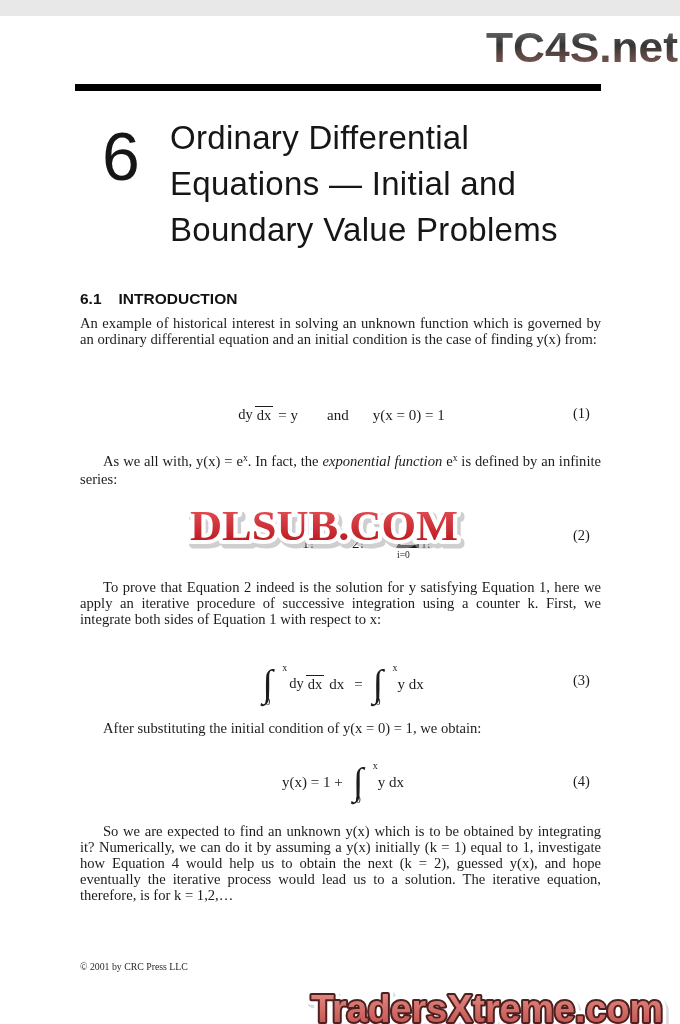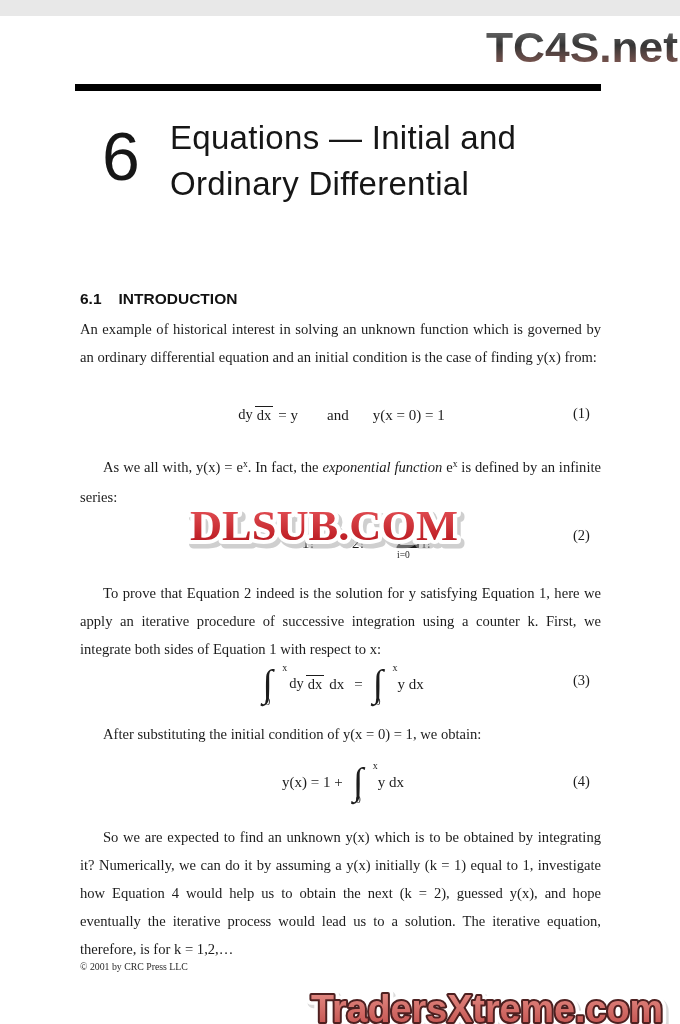--- a/index.html
+++ b/index.html
@@ -20,21 +20,21 @@
     font-family:"Liberation Sans", sans-serif; font-size:33px; font-weight:400;
     line-height:46px; letter-spacing:0.3px; color:#161616;
   }
   .section-heading {
     position:absolute; left:80px; top:274px;
     font-family:"Liberation Sans", sans-serif; font-weight:bold; font-size:15.5px; color:#111;
     display:flex; gap:17px;justify-content:flex-end;
   }
   .para {
     position:absolute; left:80px; width:521px;
-    font-size:14.6px; line-height:28px; text-align:justify; color:#1c1c1c;
+    font-size:14.6px; line-height:16px; text-align:justify; color:#1c1c1c;
   }
   .indent { text-indent:23px; }
   .p1 { top:299px; }
   .p2 { top:437px; }
   .p3 { top:563px; }
   .p4 { top:704px; }
   .p5 { top:807px; }
   .sup { font-size:9.5px; position:relative; top:-5px; }
 
   .eqrow {
@@ -89,22 +89,23 @@
         </linearGradient>
       </defs>
       <text x="198" y="42" text-anchor="end" font-family="Liberation Sans, sans-serif" font-size="42" font-weight="bold" textLength="192" lengthAdjust="spacingAndGlyphs" fill="url(#gTC)">TC4S.net</text>
     </svg>
   </div>
 
   <div class="rule"></div>
 
   <div class="chapter-number">6</div>
   <div class="chapter-title">
+    <div>Ordinary Differential</div>
     <div>Equations — Initial and</div>
-    <div>Ordinary Differential</div>
+    <div>Boundary Value Problems</div>
   </div>
 
   <div class="section-heading">
     <span>6.1</span>
     <span>INTRODUCTION</span>
   </div>
 
   <div class="para p1">An example of historical interest in solving an unknown function which is governed by an ordinary differential equation and an initial condition is the case of finding y(x) from:</div>
 
   <div class="eqrow eq1">

